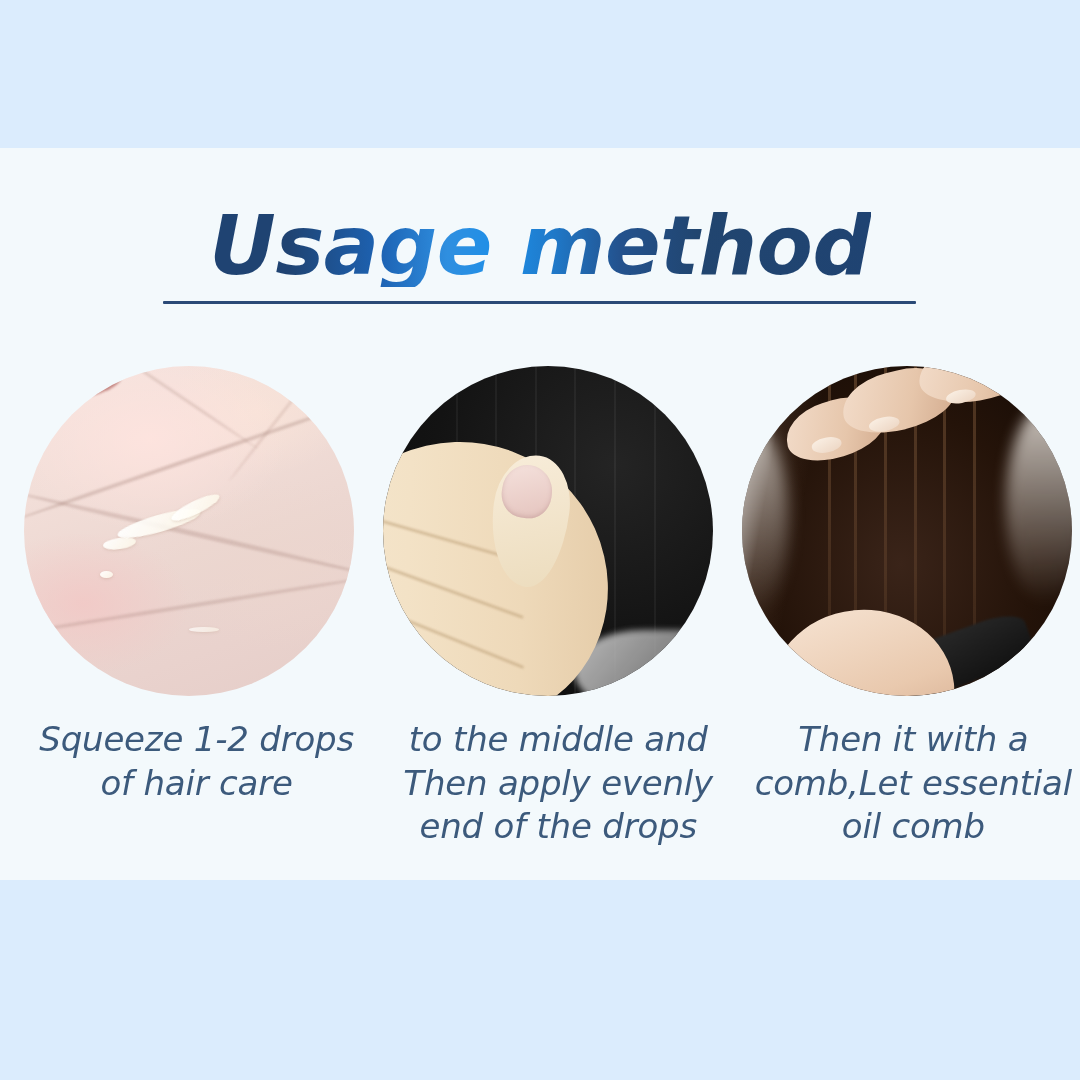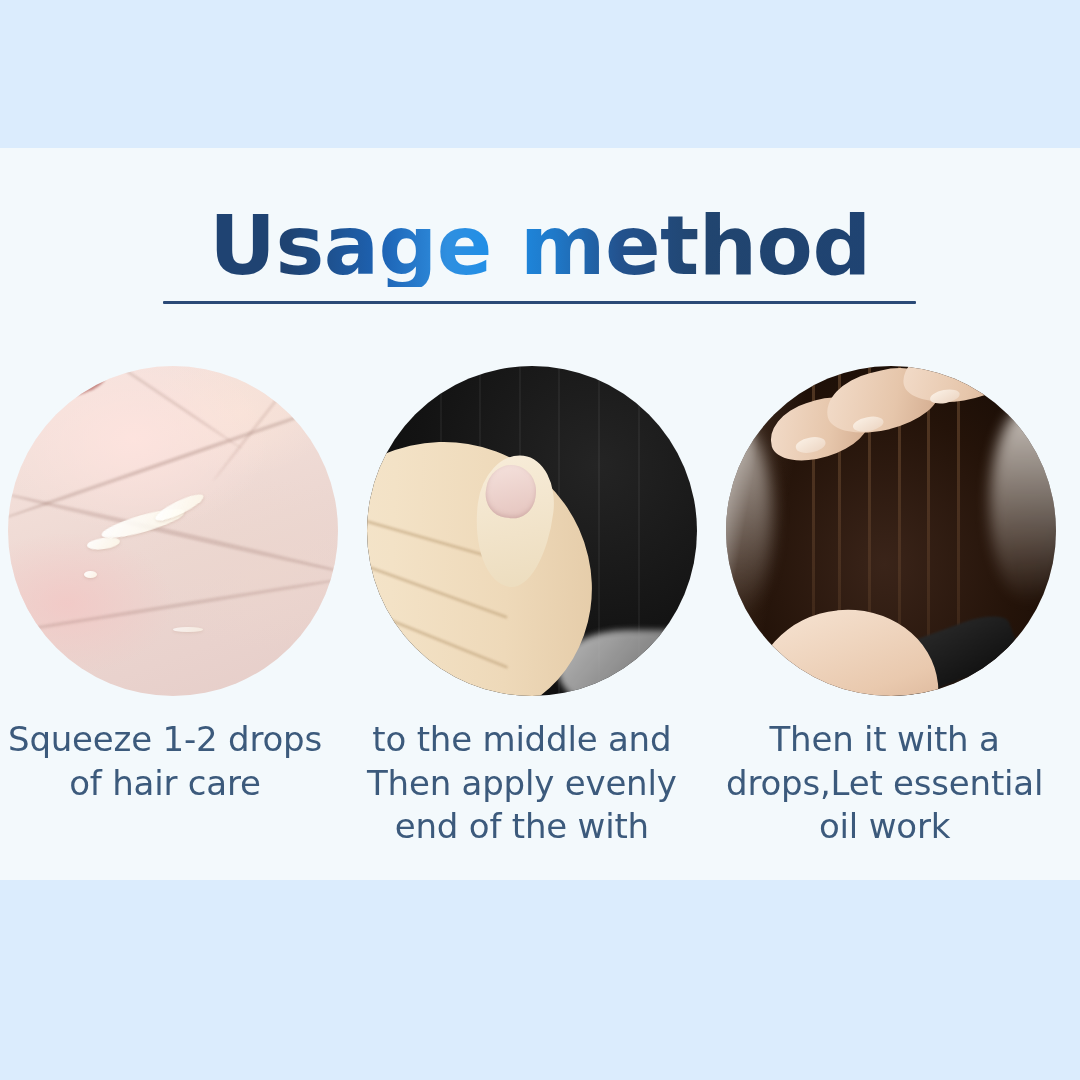--- a/index.html
+++ b/index.html
@@ -6,20 +6,21 @@
   * { margin:0; padding:0; box-sizing:border-box; }
   html, body {
     width:1080px; height:1080px;
     font-family:"DejaVu Sans", sans-serif;
     overflow:hidden;
   }
   #page {
     position:relative;
     width:1080px; height:1080px;
     background:#84cc16;
+    font-style:italic;
   }
   
   .band { position:absolute; left:0; width:1080px; background:#dbecfd; }
   .band-top    { top:0;    height:148px; }
   .band-bottom { top:880px; height:200px; }
 
   
   .panel {
     position:absolute; left:0; top:148px;
     width:1080px; height:732px;
@@ -65,21 +66,21 @@
 
   
   .steps {
     position:absolute;
     left:0; top:366px;
     width:1080px;
     display:flex;
     justify-content:space-between;
     padding:0 8px;
   }
-  .step { width:346px; display:flex; flex-direction:column; align-items:flex-start; }
+  .step { width:346px; display:flex; flex-direction:column; align-items:flex-end; }
 
   .photo {
     width:330px; height:330px;
     border-radius:50%;
     overflow:hidden;
     position:relative;
     box-shadow:0 0 0 4px #f3f9fc;
   }
   .photo .scene { position:absolute; inset:0; }
 
@@ -313,21 +314,21 @@
           <span class="f-sep" style="left:-4%; top:52%; width:46%; transform:rotate(16deg);"></span>
           <span class="f-sep" style="left:-2%; top:68%; width:46%; transform:rotate(20deg);"></span>
           <span class="f-sep" style="left:2%;  top:83%; width:42%; transform:rotate(22deg);"></span>
           <span class="thumb2"></span>
           <span class="nail2"></span>
         </div>
       </div>
       <div class="caption">
         <span class="ln">to the middle and</span>
         <span class="ln">Then apply evenly</span>
-        <span class="ln">end of the with</span>
+        <span class="ln">end of the drops</span>
       </div>
     </div>
 
     <div class="step">
       <div class="photo">
         <div class="scene brownhair">
           <span class="hair-strand-br" style="left:26%"></span>
           <span class="hair-strand-br" style="left:34%"></span>
           <span class="hair-strand-br" style="left:43%"></span>
           <span class="hair-strand-br" style="left:52%"></span>
@@ -343,19 +344,19 @@
             <span class="tnail tn1"></span>
             <span class="tnail tn2"></span>
             <span class="tnail tn3"></span>
           </span>
           <span class="comb"></span>
           <span class="bottom-hand"></span>
         </div>
       </div>
       <div class="caption">
         <span class="ln">Then it with a</span>
-        <span class="ln">drops,Let essential</span>
-        <span class="ln">oil work</span>
+        <span class="ln">comb,Let essential</span>
+        <span class="ln">oil comb</span>
       </div>
     </div>
 
   </div>
 </div>
 
 </body></html>

